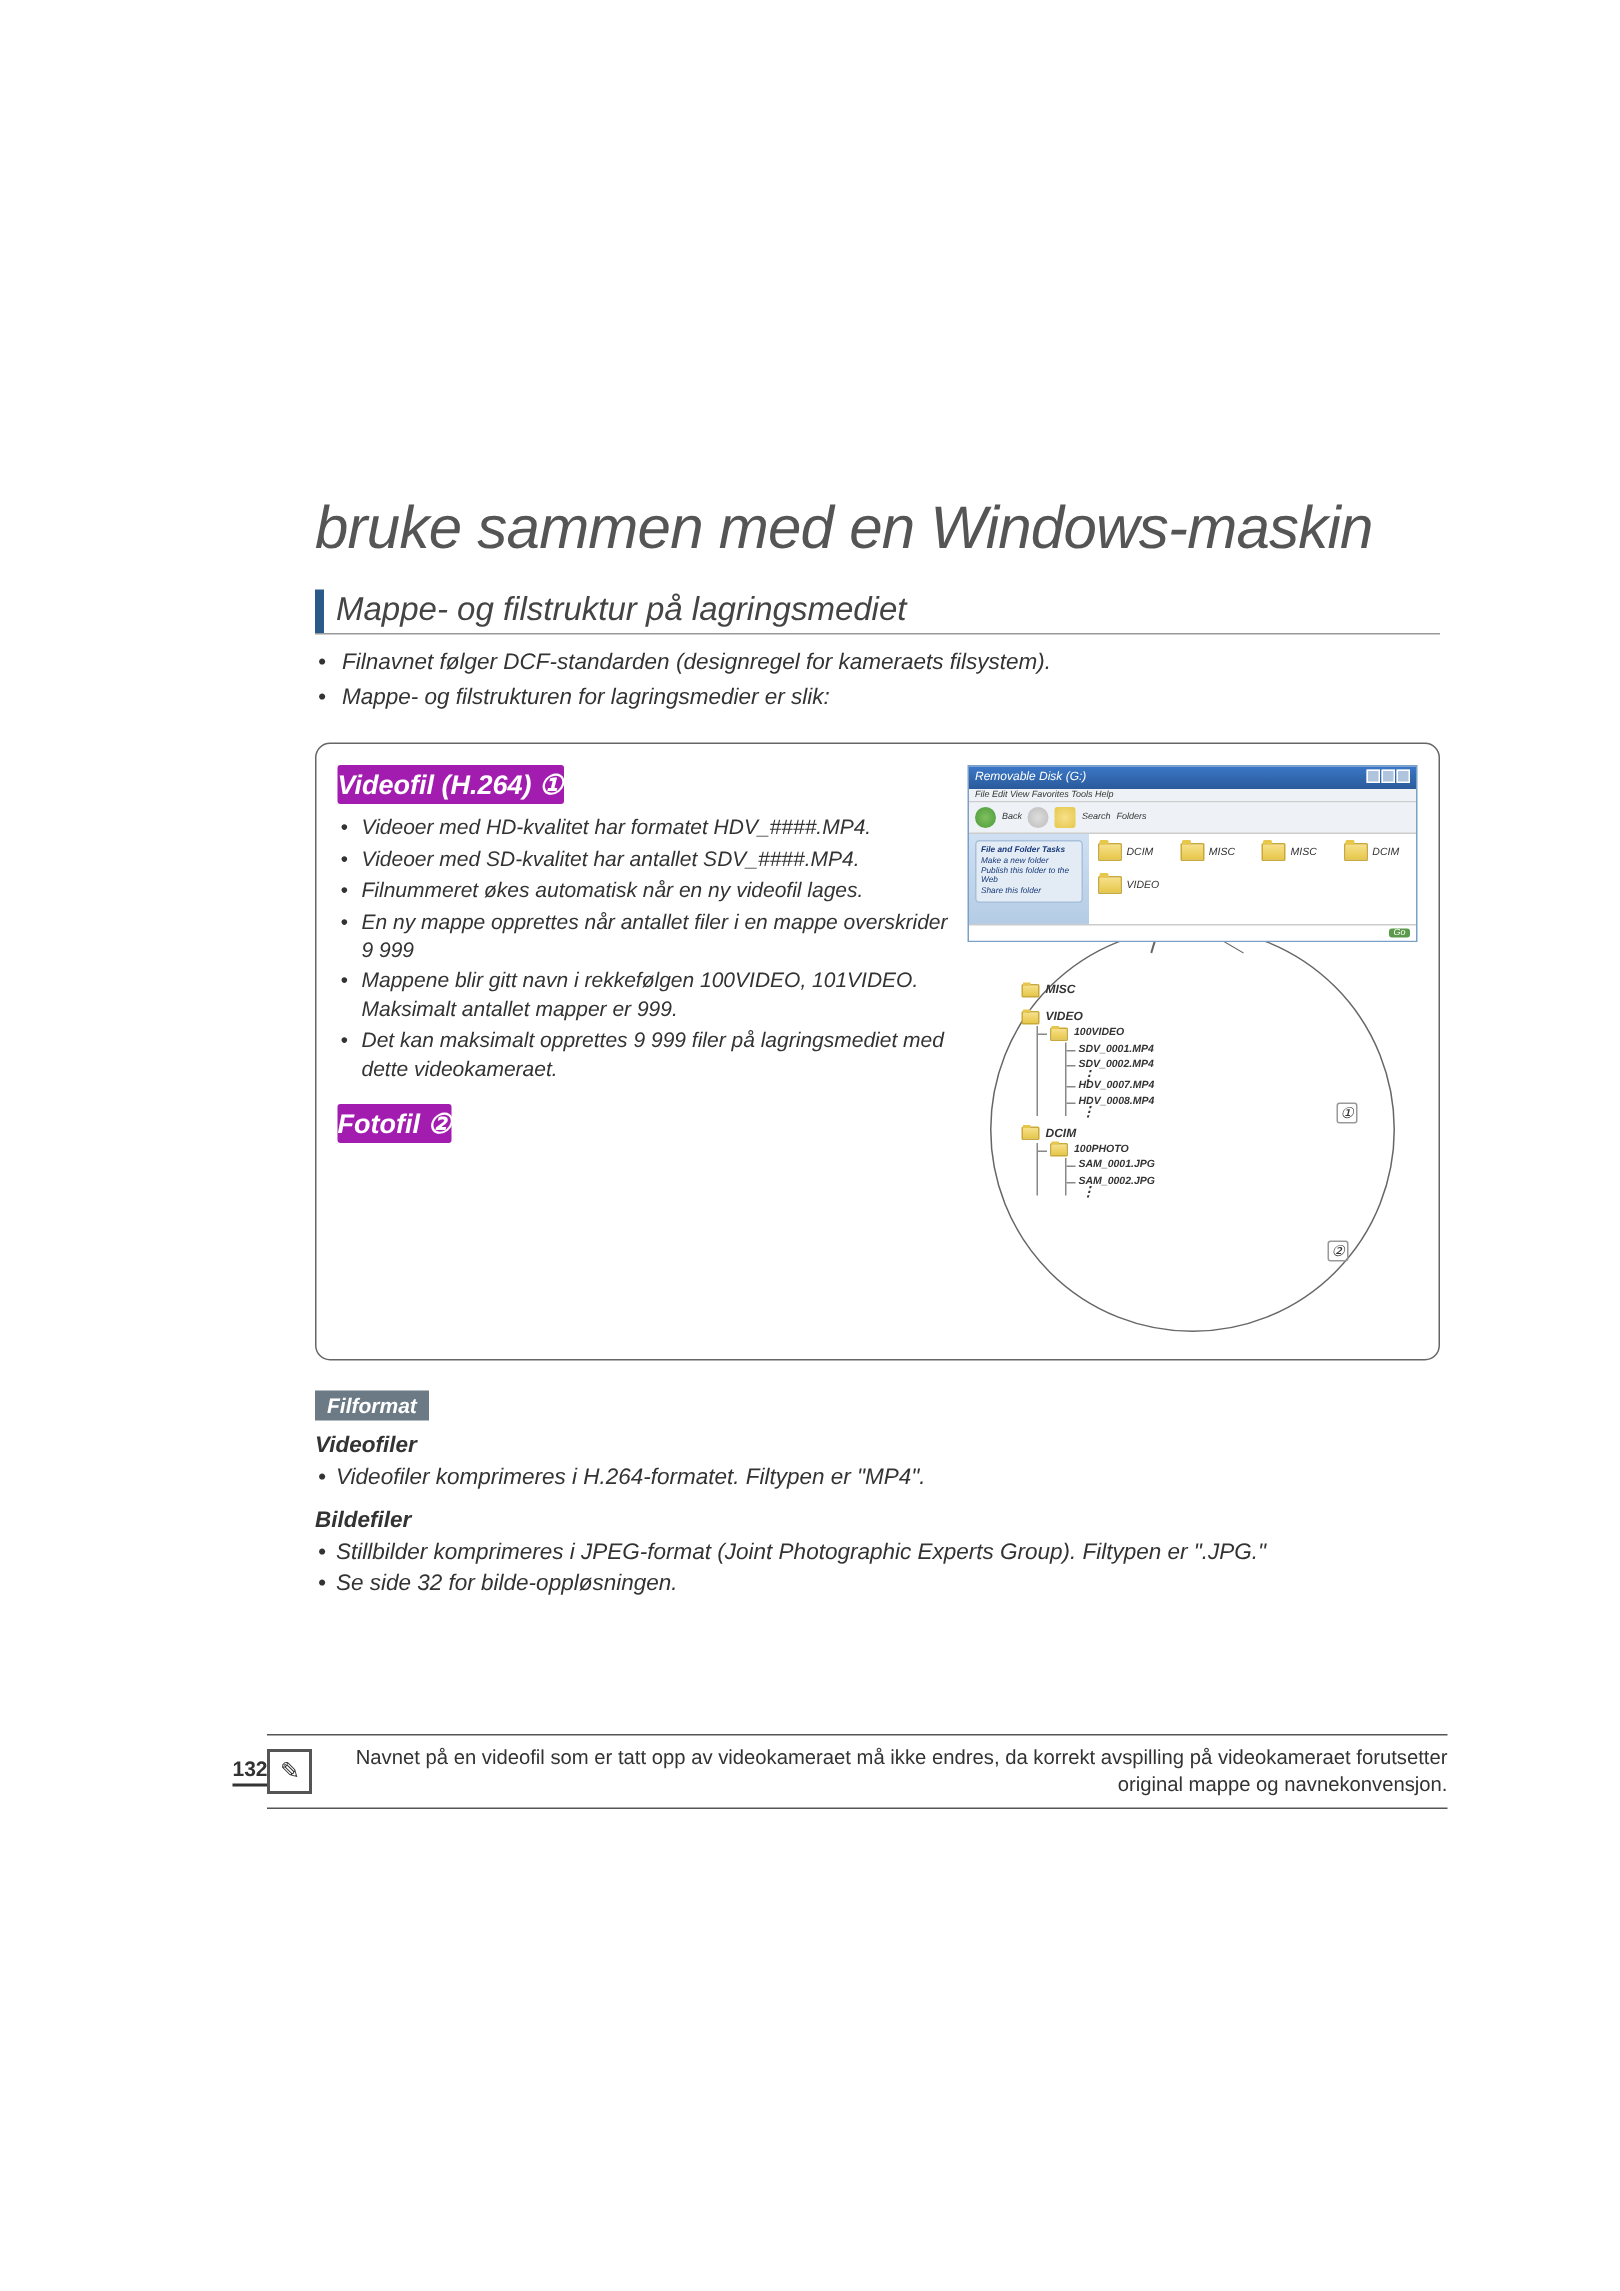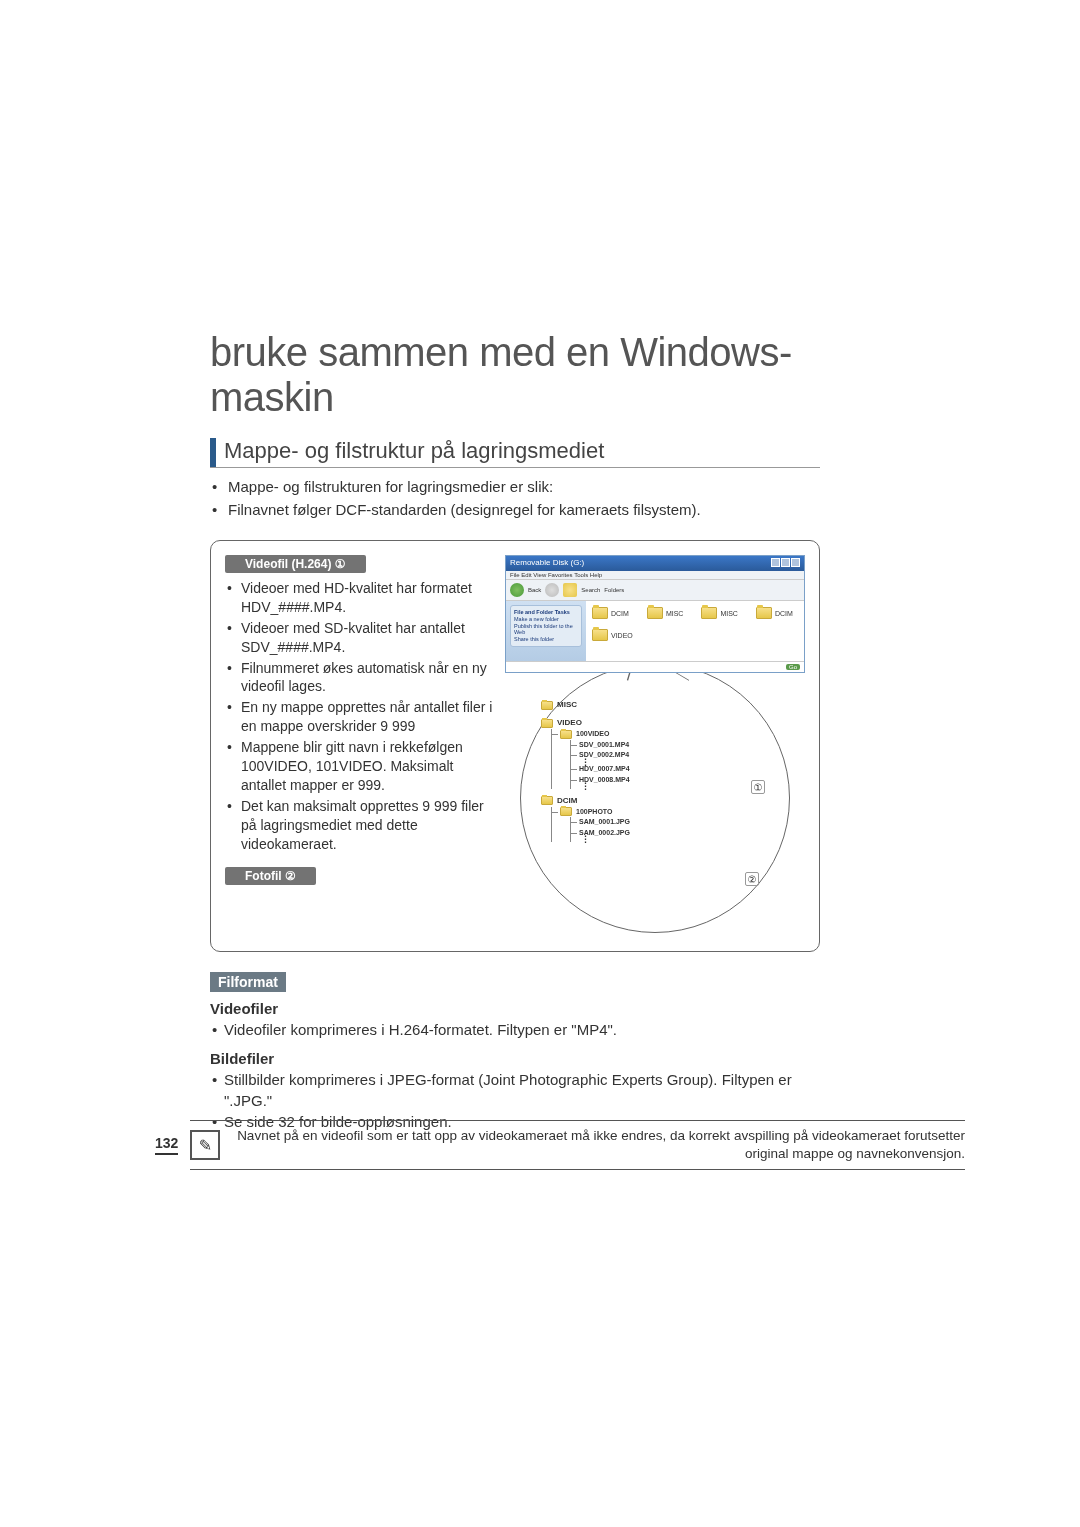--- a/index.html
+++ b/index.html
@@ -8,21 +8,22 @@
     height: 1527px;
     background: #fff;
     font-family: Arial, Helvetica, sans-serif;
     color: #333;
     position: relative;
   }
   .page {
     position: absolute;
     left: 210px;
     top: 330px;
-    width: 610px;
+    width: 750px;
+    font-style: italic;
   }
   .main-title {
     font-size: 40px;
     font-weight: 300;
     color: #555;
     letter-spacing: -0.5px;
     margin-bottom: 18px;
   }
   .section-title-row {
     display: flex;
@@ -65,25 +66,25 @@
   .box-inner {
     display: flex;
     gap: 12px;
   }
   .box-left {
     flex: 1;
     font-size: 14px;
   }
   .tag {
     display: inline-block;
-    background: #737373;
+    background: #a21caf;
     color: #fff;
     font-weight: bold;
-    font-size: 12px;
-    padding: 2px 20px;
+    font-size: 18px;
+    padding: 2px 0;
     border-radius: 2px;
     margin-bottom: 6px;
   }
   ul.inner {
     list-style: none;
     padding-left: 16px;
     margin-bottom: 14px;
   }
   ul.inner li { position: relative; margin-bottom: 2px; line-height: 1.35; }
   ul.inner li::before {
@@ -200,25 +201,24 @@
   .subhead { font-weight:bold; font-size:15px; margin-top:4px; margin-bottom:2px;}
   ul.sec3 {
     list-style:none; padding-left:14px; font-size:15px; margin-bottom:10px;
   }
   ul.sec3 li { position:relative; line-height:1.4;}
   ul.sec3 li::before { content:"•"; position:absolute; margin-left:-12px;}
 
   .footer {
     position:absolute;
     left: 155px;
-    top: 1120px;
+    top: 1156px;
     width: 810px;
     display:flex;
     align-items:center;
-    gap:12px;
   }
   .page-num { font-weight:bold; font-size:14px; border-bottom:2px solid #333; padding-bottom:2px;}
   .note-icon {
     width:30px; height:30px;
     border:2px solid #555;
     display:flex; align-items:center; justify-content:center;
     font-size:16px;
     flex-shrink:0;
   }
   .note-text { font-size:13.5px; line-height:1.35; flex:1;text-align:right; }
@@ -237,22 +237,22 @@
 
 <div class="page">
   <h1 class="main-title">bruke sammen med en Windows-maskin</h1>
 
   <div class="section-title-row">
     <div class="accent-bar"></div>
     <div class="section-title">Mappe- og filstruktur på lagringsmediet</div>
   </div>
 
   <ul class="top-bullets">
+    <li>Filnavnet følger DCF-standarden (designregel for kameraets filsystem).</li>
     <li>Mappe- og filstrukturen for lagringsmedier er slik:</li>
-    <li>Filnavnet følger DCF-standarden (designregel for kameraets filsystem).</li>
   </ul>
 
   <div class="box">
     <div class="box-inner">
       <div class="box-left">
         <span class="tag">Videofil (H.264) ①</span>
         <ul class="inner">
           <li>Videoer med HD-kvalitet har formatet HDV_####.MP4.</li>
           <li>Videoer med SD-kvalitet har antallet SDV_####.MP4.</li>
           <li>Filnummeret økes automatisk når en ny videofil lages.</li>

